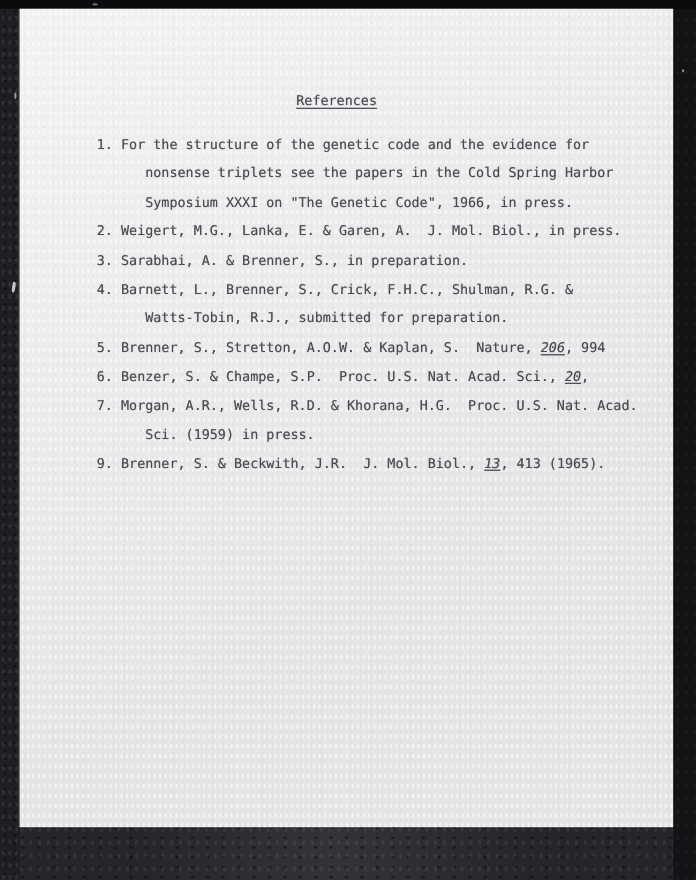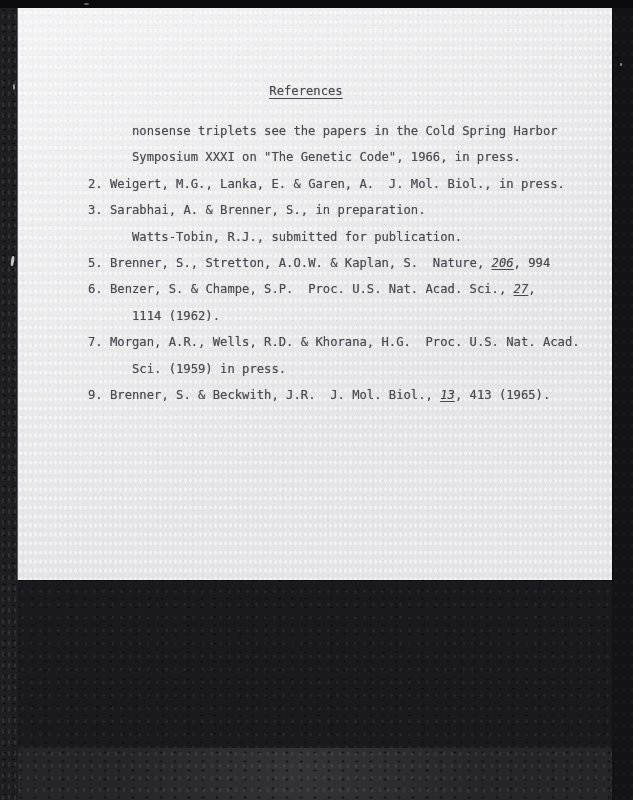--- a/index.html
+++ b/index.html
@@ -48,21 +48,21 @@
     background-color: var(--c-backdrop-top, #0b0b0d);
   }
   .speck { position: absolute; border-radius: 45%; }
   .speck-1 { left: 11px; top: 256px; width: 3px; height: 10px; background: #c4c4c9; transform: rotate(8deg); }
   .speck-2 { left: 13px; top: 84px;  width: 2px; height: 6px;  background: #9a9aa0; }
   .speck-3 { left: 84px; top: 3px;   width: 5px; height: 2px;  background: #6a6a72; }
   .speck-4 { left: 620px; top: 63px; width: 2px; height: 3px;  background: #8a8a92; }
 
   
   .paper {
-    position: absolute; left: 18px; top: 8px; width: 594px; height: 572px;
+    position: absolute; left: 18px; top: 8px; width: 594px; height: 744px;
     background-color: var(--c-paper, #eaeaec);
     background-image:
       radial-gradient(rgba(255,255,255,0.55) 1px, transparent 1.5px),
       radial-gradient(rgba(125,125,140,0.07) 1px, transparent 1.5px),
       linear-gradient(150deg, rgba(255,255,255,0.4), rgba(0,0,0,0.025) 65%);
     background-size: 5px 9px, 9px 5px, 100% 100%;
     box-shadow: -1px 0 0 rgba(255,255,255,0.3), 1px 0 0 rgba(0,0,0,0.35), 0 1px 0 rgba(0,0,0,0.3);
   }
 
   .content {
@@ -96,38 +96,39 @@
 <div class="speck speck-1"></div>
 <div class="speck speck-2"></div>
 <div class="speck speck-3"></div>
 <div class="speck speck-4"></div>
 
 <div class="paper">
   <div class="content">
     <div class="doc-title">References</div>
     <div class="refs">
         <div class="ref">
+          <div class="line first"><span class="num">1. </span><span class="seg">For the structure of the genetic code and the evidence for</span></div>
           <div class="line cont"><span class="seg">nonsense triplets see the papers in the Cold Spring Harbor</span></div>
           <div class="line cont"><span class="seg">Symposium XXXI on "The Genetic Code", 1966, in press.</span></div>
         </div>
         <div class="ref">
           <div class="line first"><span class="num">2. </span><span class="seg">Weigert, M.G., Lanka, E. &amp; Garen, A.  J. Mol. Biol., in press.</span></div>
         </div>
         <div class="ref">
           <div class="line first"><span class="num">3. </span><span class="seg">Sarabhai, A. &amp; Brenner, S., in preparation.</span></div>
         </div>
         <div class="ref">
-          <div class="line cont"><span class="seg">Watts-Tobin, R.J., submitted for publication.</span></div>
+          <div class="line first"><span class="num">4. </span><span class="seg">Barnett, L., Brenner, S., Crick, F.H.C., Shulman, R.G. &amp;</span></div>
+          <div class="line cont"><span class="seg">Watts-Tobin, R.J., submitted for preparation.</span></div>
         </div>
         <div class="ref">
           <div class="line first"><span class="num">5. </span><span class="seg">Brenner, S., Stretton, A.O.W. &amp; Kaplan, S.  Nature, </span><span class="seg u">206</span><span class="seg">, 994</span></div>
         </div>
         <div class="ref">
-          <div class="line first"><span class="num">6. </span><span class="seg">Benzer, S. &amp; Champe, S.P.  Proc. U.S. Nat. Acad. Sci., </span><span class="seg u">27</span><span class="seg">,</span></div>
-          <div class="line cont"><span class="seg">1114 (1962).</span></div>
+          <div class="line first"><span class="num">6. </span><span class="seg">Benzer, S. &amp; Champe, S.P.  Proc. U.S. Nat. Acad. Sci., </span><span class="seg u">20</span><span class="seg">,</span></div>
         </div>
         <div class="ref">
           <div class="line first"><span class="num">7. </span><span class="seg">Morgan, A.R., Wells, R.D. &amp; Khorana, H.G.  Proc. U.S. Nat. Acad.</span></div>
           <div class="line cont"><span class="seg">Sci. (1959) in press.</span></div>
         </div>
         <div class="ref">
           <div class="line first"><span class="num">9. </span><span class="seg">Brenner, S. &amp; Beckwith, J.R.  J. Mol. Biol., </span><span class="seg u">13</span><span class="seg">, 413 (1965).</span></div>
         </div>
       </div>
   </div>

